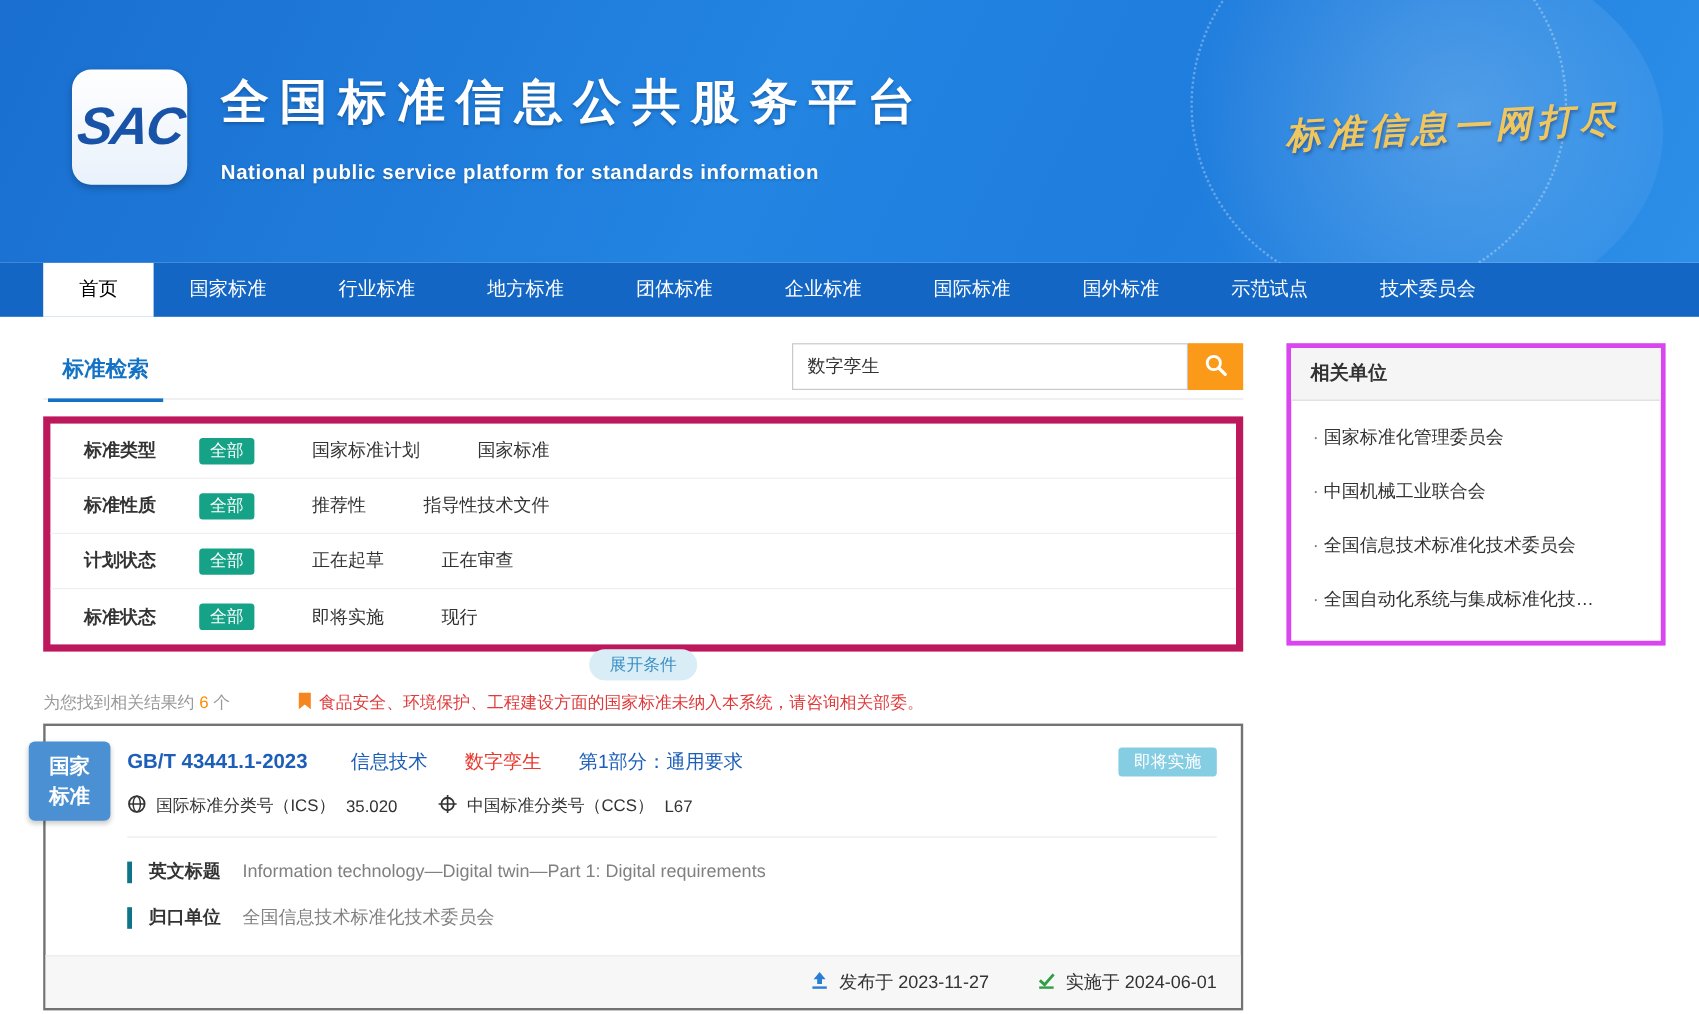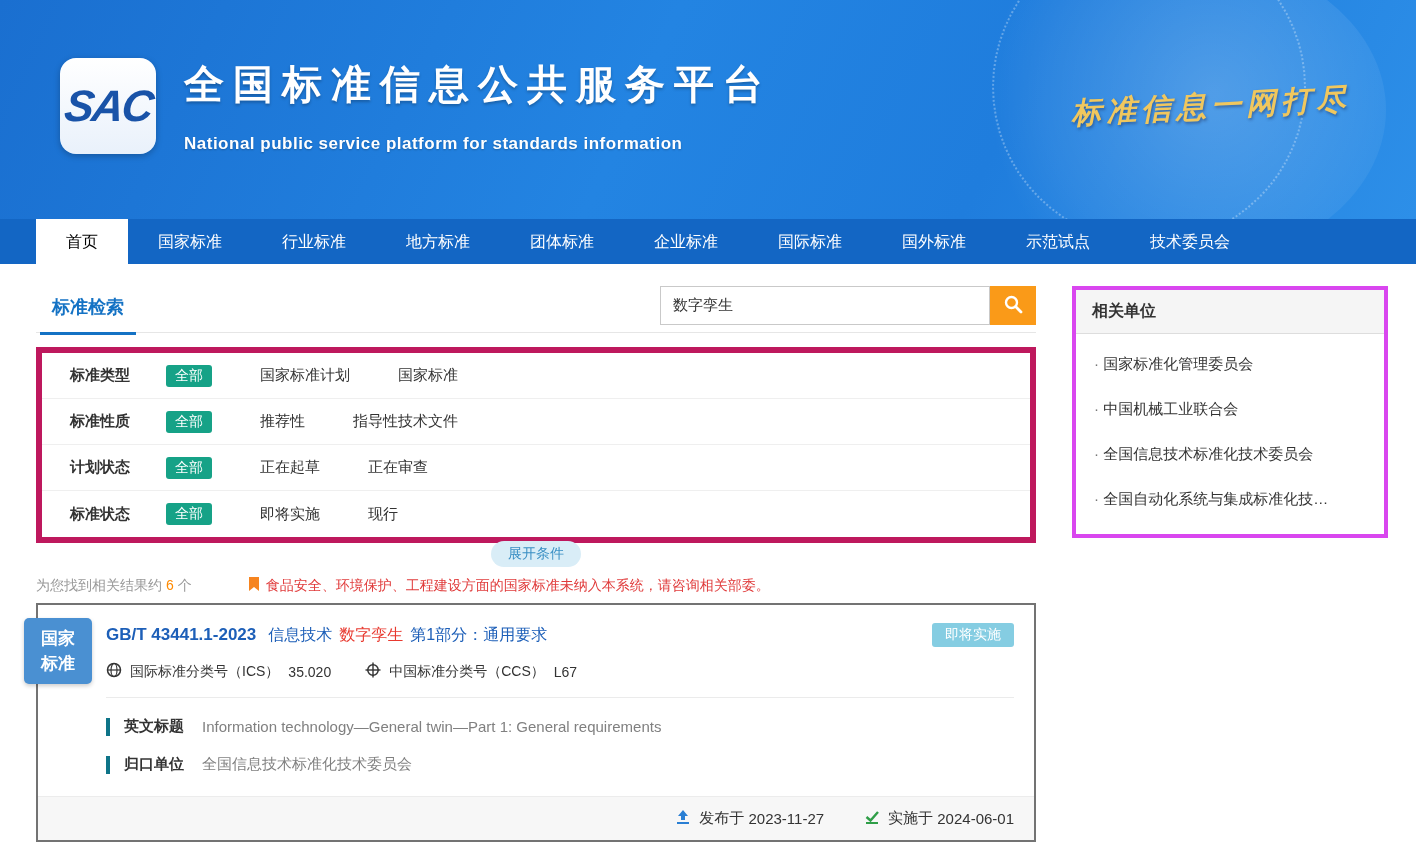--- a/index.html
+++ b/index.html
@@ -64,21 +64,21 @@
   .results-count { color:#999; }
   .results-count b { color:#ff8a00; font-weight:normal; margin:0 4px; }
   .notice { margin-left:56px; display:flex; align-items:center; color:#e03a3a; }
   .notice svg { margin-right:6px; flex:none; }
 
   
   .card { margin-top:8px; border:2px solid #737373; position:relative; padding-left:68px; }
   .card-badge { position:absolute; left:-14px; top:13px; width:68px; height:66px; background:#4a90d2;
     border-radius:5px; color:#fff; font-size:17px; font-weight:bold; display:flex; flex-direction:column;
     align-items:center; justify-content:center; line-height:1.5; box-shadow:0 2px 4px rgba(0,0,0,0.2); }
-  .card-title-row { display:flex; align-items:center; padding:18px 20px 0 0; cursor:pointer; }
+  .card-title-row { display:flex; align-items:center; padding:18px 20px 0 0; cursor:pointer;gap:24px; }
   .card-code { font-size:17px; font-weight:bold; color:#1d5fb8; margin-right:12px; }
   .card-title-part { font-size:16px; color:#1d5fb8; margin-right:7px; }
   .card-title-hl { font-size:16px; color:#e8392f; margin-right:7px; }
   .status-badge { margin-left:auto; background:#85cde2; color:#fff; font-size:14px; padding:3px 13px;
     border-radius:3px; white-space:nowrap; }
   .card-meta { display:flex; align-items:flex-end; margin-top:15px; font-size:14px; color:#333; }
   .meta-group { display:flex; align-items:center; margin-right:34px; }
   .meta-group svg { margin-right:8px; flex:none; }
   .meta-label { margin-right:9px; }
   .card-divider { border-top:1px solid #ebebeb; margin:16px 20px 0 0; }
@@ -226,21 +226,21 @@
           <span class="meta-label">中国标准分类号（CCS）</span>
           <span>L67</span>
         </span>
       </div>
 
       <div class="card-divider"></div>
 
       <div class="card-field">
         <span class="field-bar"></span>
         <span class="field-label">英文标题</span>
-        <span class="field-value">Information technology—General twin—Part 1: General requirements</span>
+        <span class="field-value">Information technology—Digital twin—Part 1: Digital requirements</span>
       </div>
 
       <div class="card-field">
         <span class="field-bar"></span>
         <span class="field-label">归口单位</span>
         <span class="field-value">全国信息技术标准化技术委员会</span>
       </div>
 
       <div class="card-footer">
         <span class="date-group">

